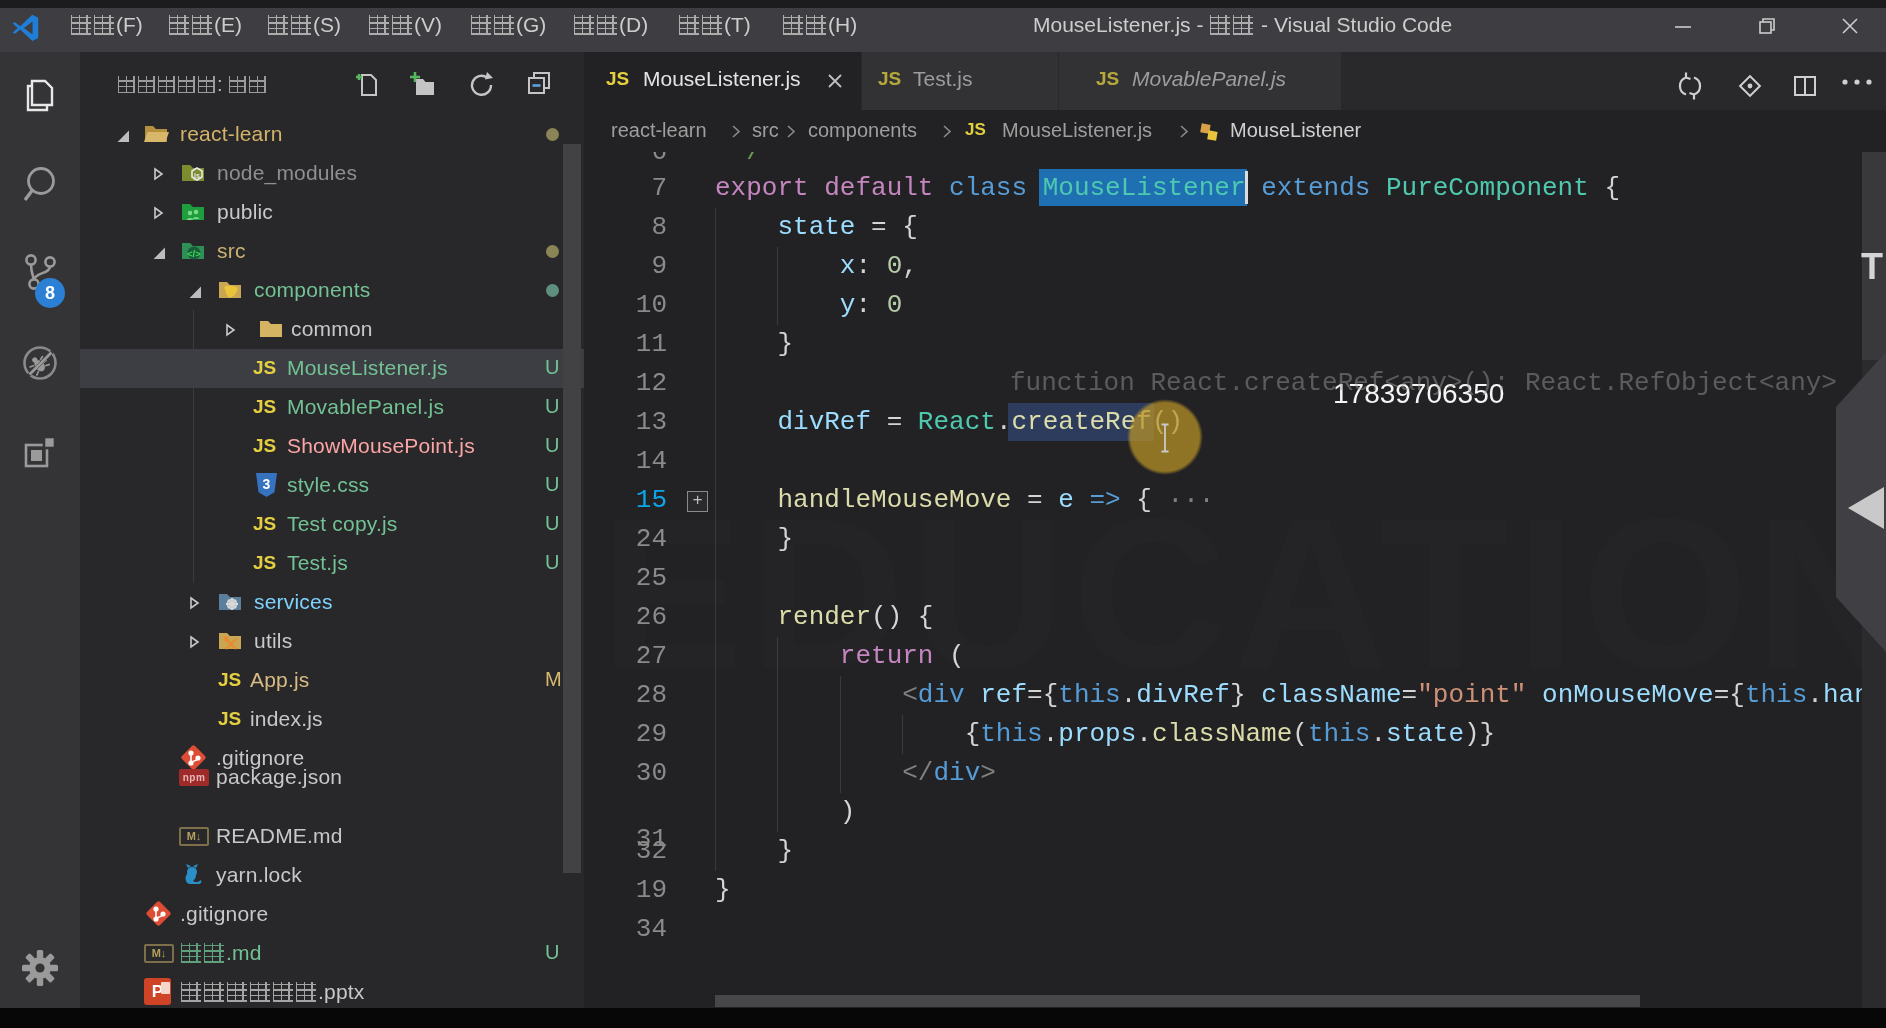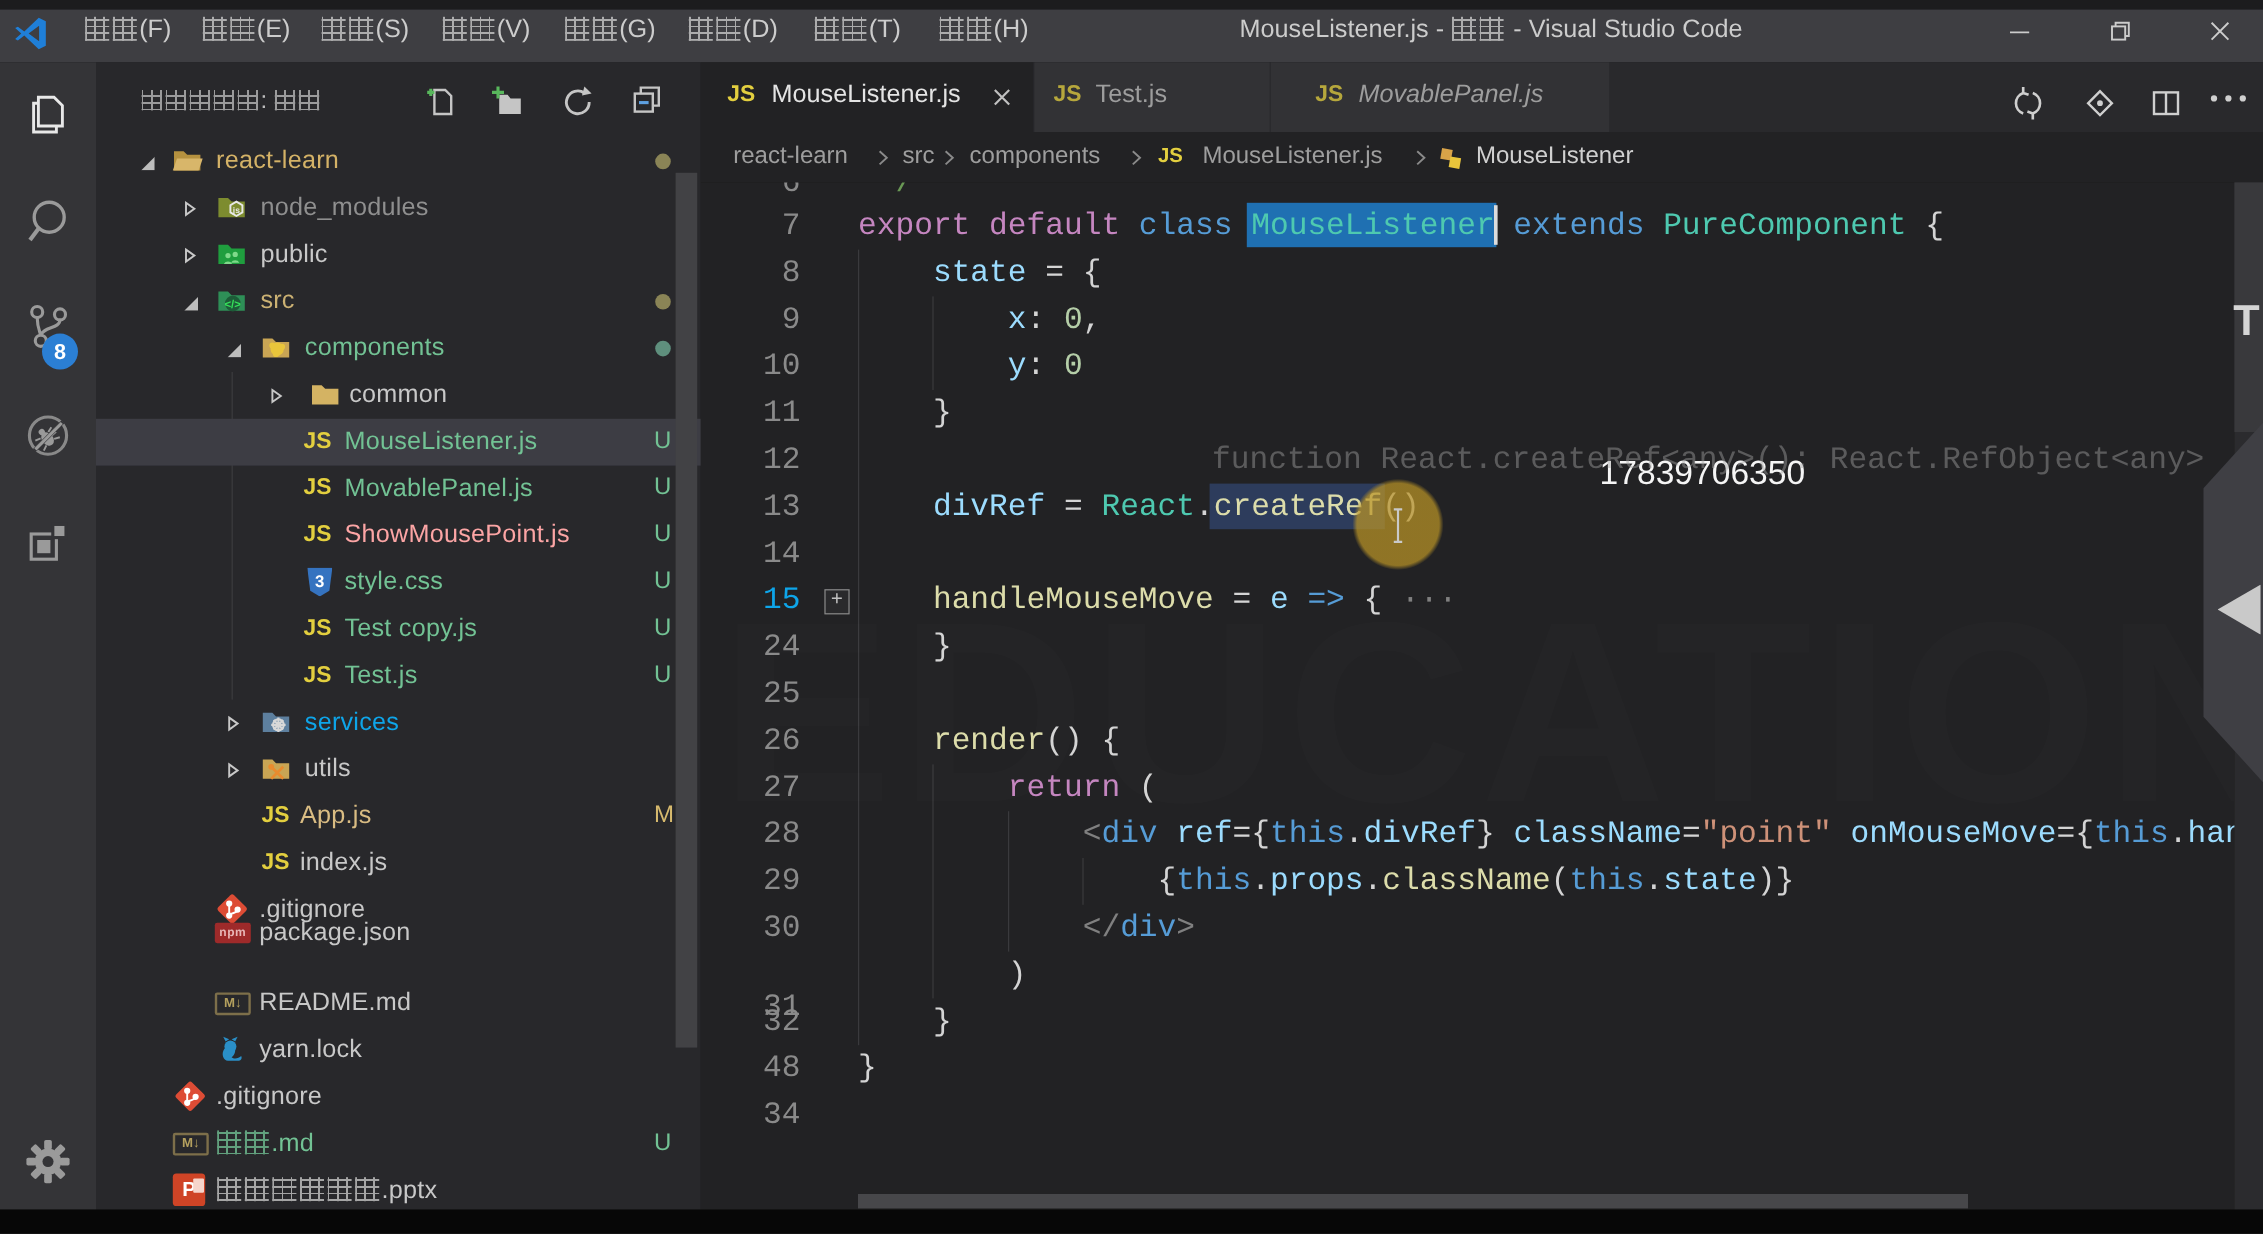--- a/index.html
+++ b/index.html
@@ -247,21 +247,21 @@
   </div>
   <div class="row" style="top:531px">
     <svg class="arrow-col" style="left:108px;top:13px" viewBox="0 0 13 14">
         <path fill="none" stroke="#c8c8c8" stroke-width="1.6" d="M3 2 L10 7 L3 12 Z"></path>
       </svg>
     <svg class="ficon" style="left:137px" viewBox="0 0 26 26">
         <path fill="#5d7f9e" d="M2 5 h8 l3 3 h11 v13 H2 Z"></path>
         <circle cx="15" cy="15" r="4.5" fill="none" stroke="#d8d8d8" stroke-width="1.8"></circle>
         <path stroke="#d8d8d8" stroke-width="1.8" d="M15 9 V21 M9 15 H21 M11 11 L19 19 M19 11 L11 19"></path>
       </svg>
-    <span class="lbl" style="left:174px;color:#0ea5e9">services</span>
+    <span class="lbl" style="left:174px;color:#7dd3fc">services</span>
   </div>
   <div class="row" style="top:570px">
     <svg class="arrow-col" style="left:108px;top:13px" viewBox="0 0 13 14">
         <path fill="none" stroke="#c8c8c8" stroke-width="1.6" d="M3 2 L10 7 L3 12 Z"></path>
       </svg>
     <svg class="ficon" style="left:137px" viewBox="0 0 26 26">
         <path fill="#c9a554" d="M2 5 h8 l3 3 h11 v13 H2 Z"></path>
         <path stroke="#e98b2e" stroke-width="2.2" d="M9 11 L19 21 M19 11 L9 21"></path>
         <circle cx="9" cy="11" r="2.4" fill="#e98b2e"></circle>
       </svg>
@@ -407,21 +407,21 @@
   <div class="ln" style="top:328.5px;color:#0ea5e9">15</div>
   <div class="ln" style="top:367.5px">24</div>
   <div class="ln" style="top:406.5px">25</div>
   <div class="ln" style="top:445.5px">26</div>
   <div class="ln" style="top:484.5px">27</div>
   <div class="ln" style="top:523.5px">28</div>
   <div class="ln" style="top:562.5px">29</div>
   <div class="ln" style="top:601.5px">30</div>
   <div class="ln" style="top:668px">31</div>
   <div class="ln" style="top:679.5px">32</div>
-  <div class="ln" style="top:718.5px">48</div>
+  <div class="ln" style="top:718.5px">19</div>
   <div class="ln" style="top:757.5px">34</div>
 
   <div class="guide" style="left:131px;top:55.5px;height:663px"></div>
   <div class="guide" style="left:193px;top:94.5px;height:78px"></div>
   <div class="guide" style="left:193px;top:484.5px;height:195px"></div>
   <div class="guide" style="left:256px;top:523.5px;height:117px"></div>
   <div class="guide" style="left:318px;top:562.5px;height:39px"></div>
 
   <div class="abs" style="left:103px;top:339px;width:21px;height:21px;border:1.5px solid #8a8a8a;background:#2a2a2c;color:#c0c0c0;font-size:17px;line-height:18px;text-align:center;font-family:'Liberation Mono',monospace">+</div>
 

